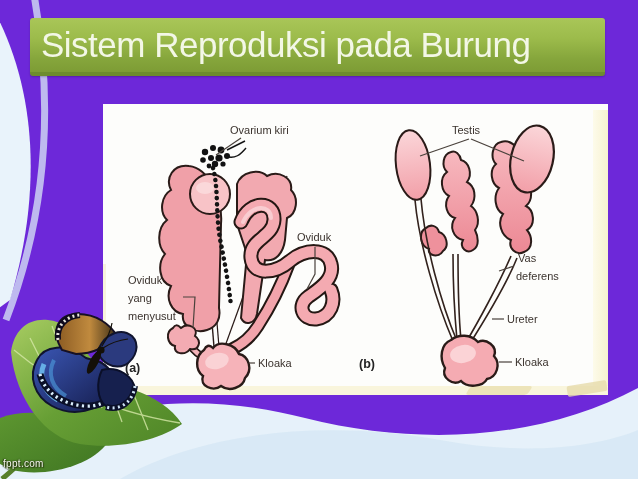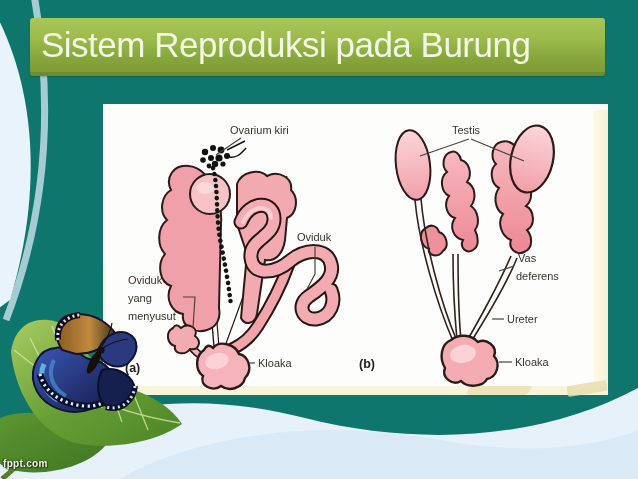--- a/index.html
+++ b/index.html
@@ -1,18 +1,18 @@
 <!DOCTYPE html>
 <html><head>
 <meta charset="utf-8">
 <style>
   html,body{margin:0;padding:0;}
   .slide{
     position:relative; width:638px; height:479px; overflow:hidden;
-    background:#0f766e; font-family:"Liberation Sans", sans-serif;
+    background:#6d28d9; font-family:"Liberation Sans", sans-serif;
   }
   .bg-svg{position:absolute;left:0;top:0;}
   
   .title-bar{
     position:absolute; left:30px; top:18px; width:575px; height:58px;
     background:linear-gradient(to bottom,#a9c658 0%,#9cbb4b 38%,#86a63c 75%,#7d9c35 100%);
     border-bottom:4px solid #6d8c2e; border-radius:3px;
     box-shadow:0 1px 2px rgba(0,0,0,.22);
     display:flex; align-items:center; box-sizing:border-box; padding-left:11px;
   }
@@ -32,21 +32,21 @@
     transform:rotate(-9deg); opacity:.8; border-radius:2px;}
   .diagram-svg{position:absolute; left:0; top:0;}
   .dlabel{font-size:11px; fill:#3b332e; font-family:"Liberation Sans", sans-serif;}
   .dletter{font-size:12.5px; font-weight:bold; fill:#232323; font-family:"Liberation Sans", sans-serif;}
   .ptr{stroke:#4a423c; stroke-width:1.2; fill:none;}
   .ink{stroke:#2a1b18;}
   
   .butterfly-box{position:absolute; left:0; top:290px; width:200px; height:189px;}
   
   .watermark{
-    position:absolute; left:3px; top:458px; font-size:10px; font-weight:bold;
+    position:absolute; left:3px; top:458px; font-size:10px; font-weight:normal;
     color:#f2f5ec; text-shadow:0 0 2px #2c3d14, 1px 1px 1px #2c3d14, -1px 0 1px #2c3d14;
     letter-spacing:0.3px;
   }
 </style>
 </head>
 <body>
 
 <div class="slide">
 
   <svg class="bg-svg" width="638" height="479" viewBox="0 0 638 479">

